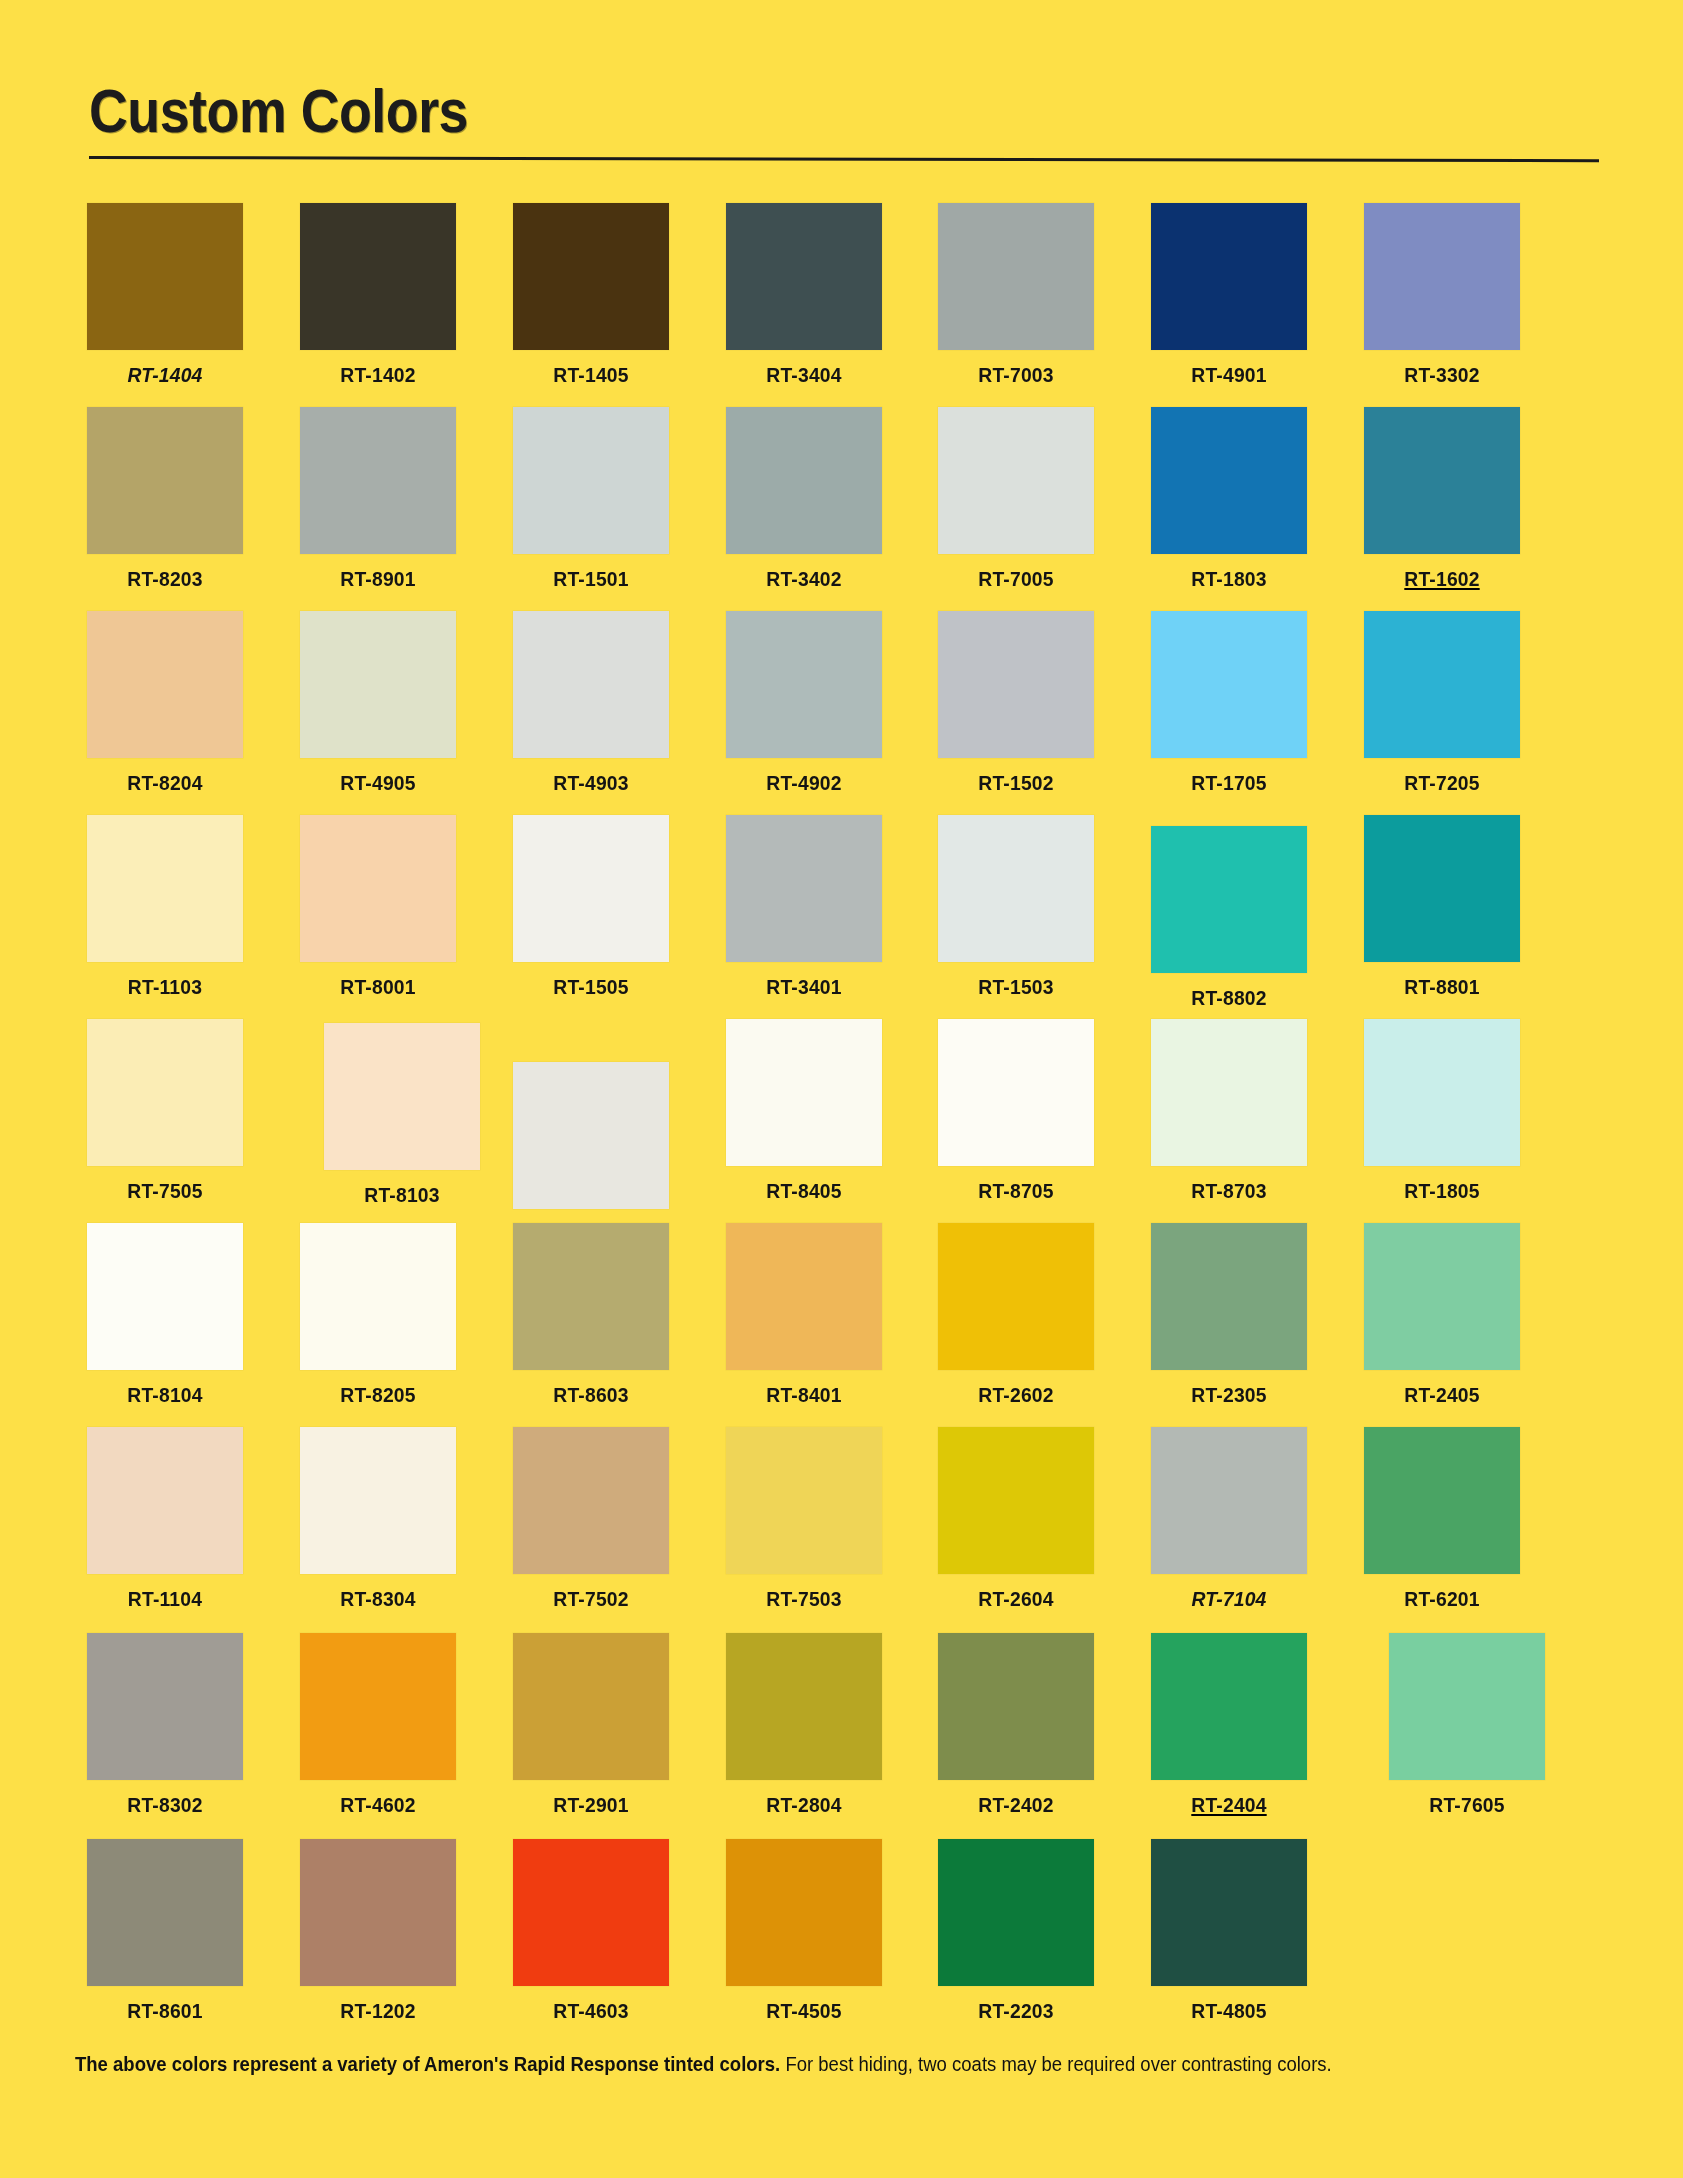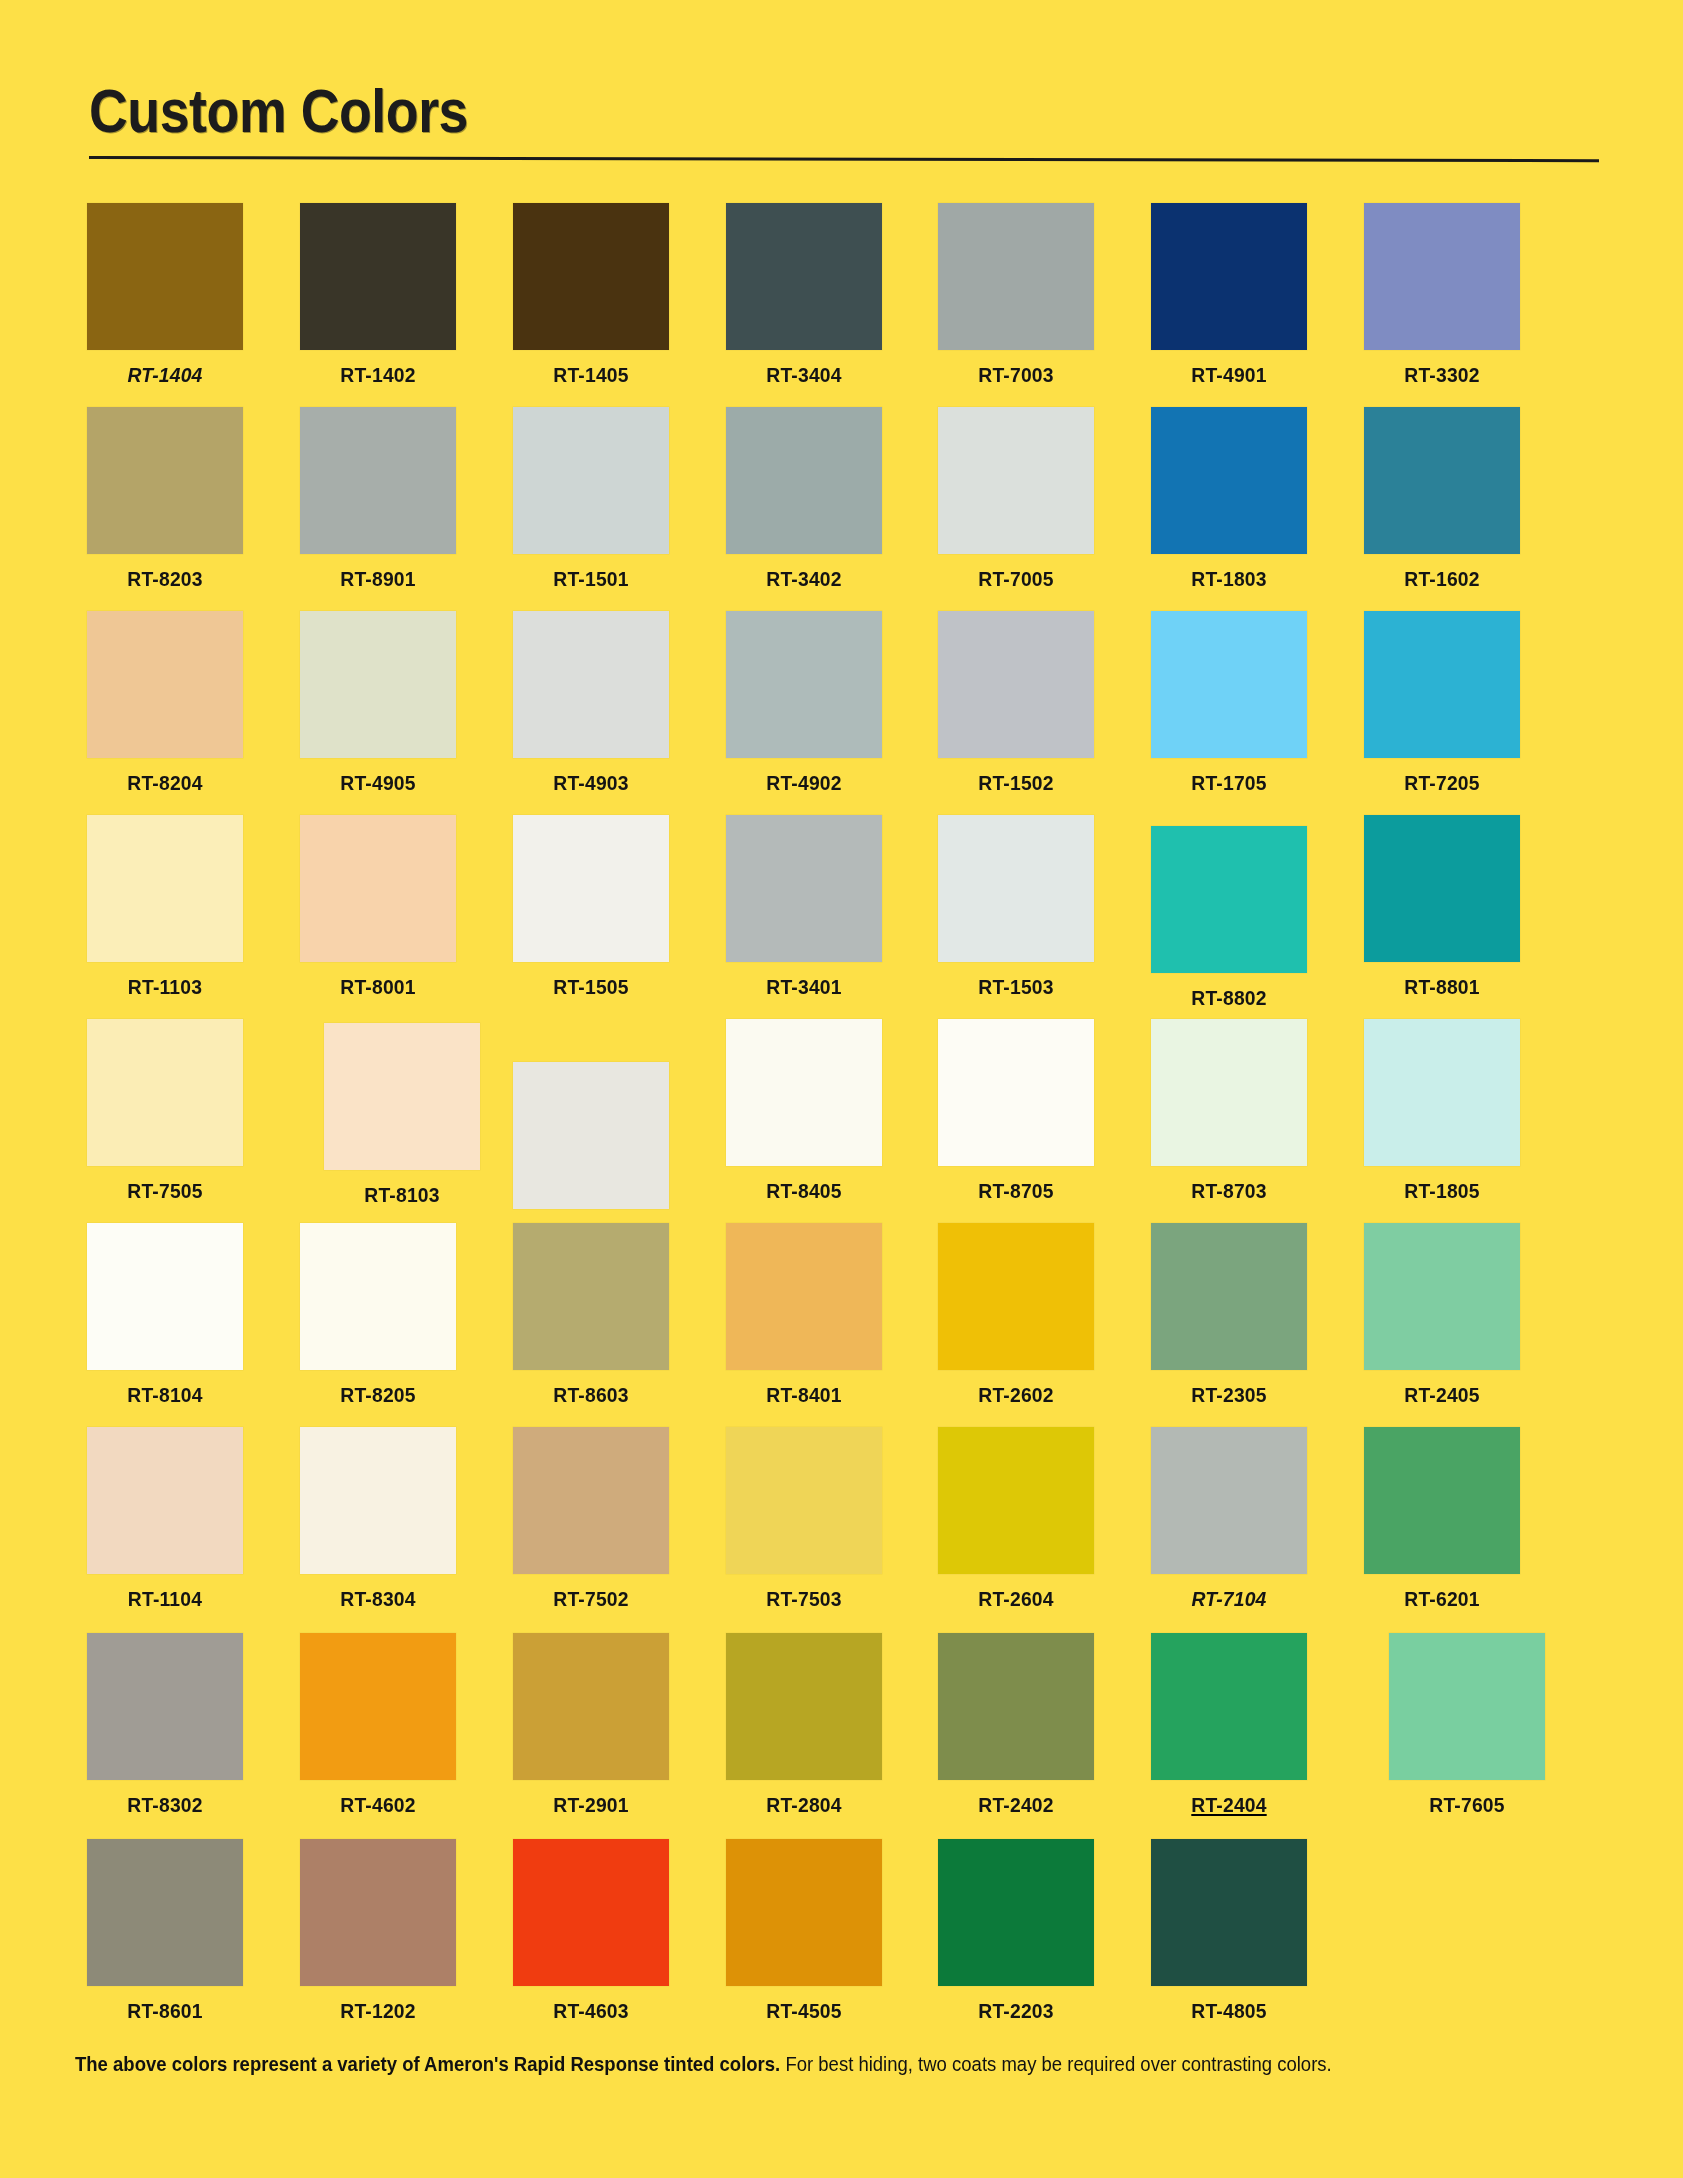--- a/index.html
+++ b/index.html
@@ -167,21 +167,21 @@
           <span class="swatch-label">RT-3402</span>
         </div>
         <div class="cell" style="left: 851px; top: 0px;">
           <div class="swatch" title="RT-7005" style="background: rgb(219, 224, 220);"></div>
           <span class="swatch-label">RT-7005</span>
         </div>
         <div class="cell" style="left: 1064px; top: 0px;">
           <div class="swatch" title="RT-1803" style="background: rgb(18, 116, 179);"></div>
           <span class="swatch-label">RT-1803</span>
         </div>
-        <div class="cell" style="left: 1277px; top: 0px;">
+        <div class="cell" style="left: 1277px; top: 0px; text-decoration: underline;">
           <div class="swatch" title="RT-1602" style="background: rgb(43, 129, 152);"></div>
           <span class="swatch-label">RT-1602</span>
         </div>
       </div>
       <div class="row">
         <div class="cell" style="left: 0px; top: 0px;">
           <div class="swatch" title="RT-8204" style="background: rgb(239, 199, 149);"></div>
           <span class="swatch-label">RT-8204</span>
         </div>
         <div class="cell" style="left: 213px; top: 0px;">

